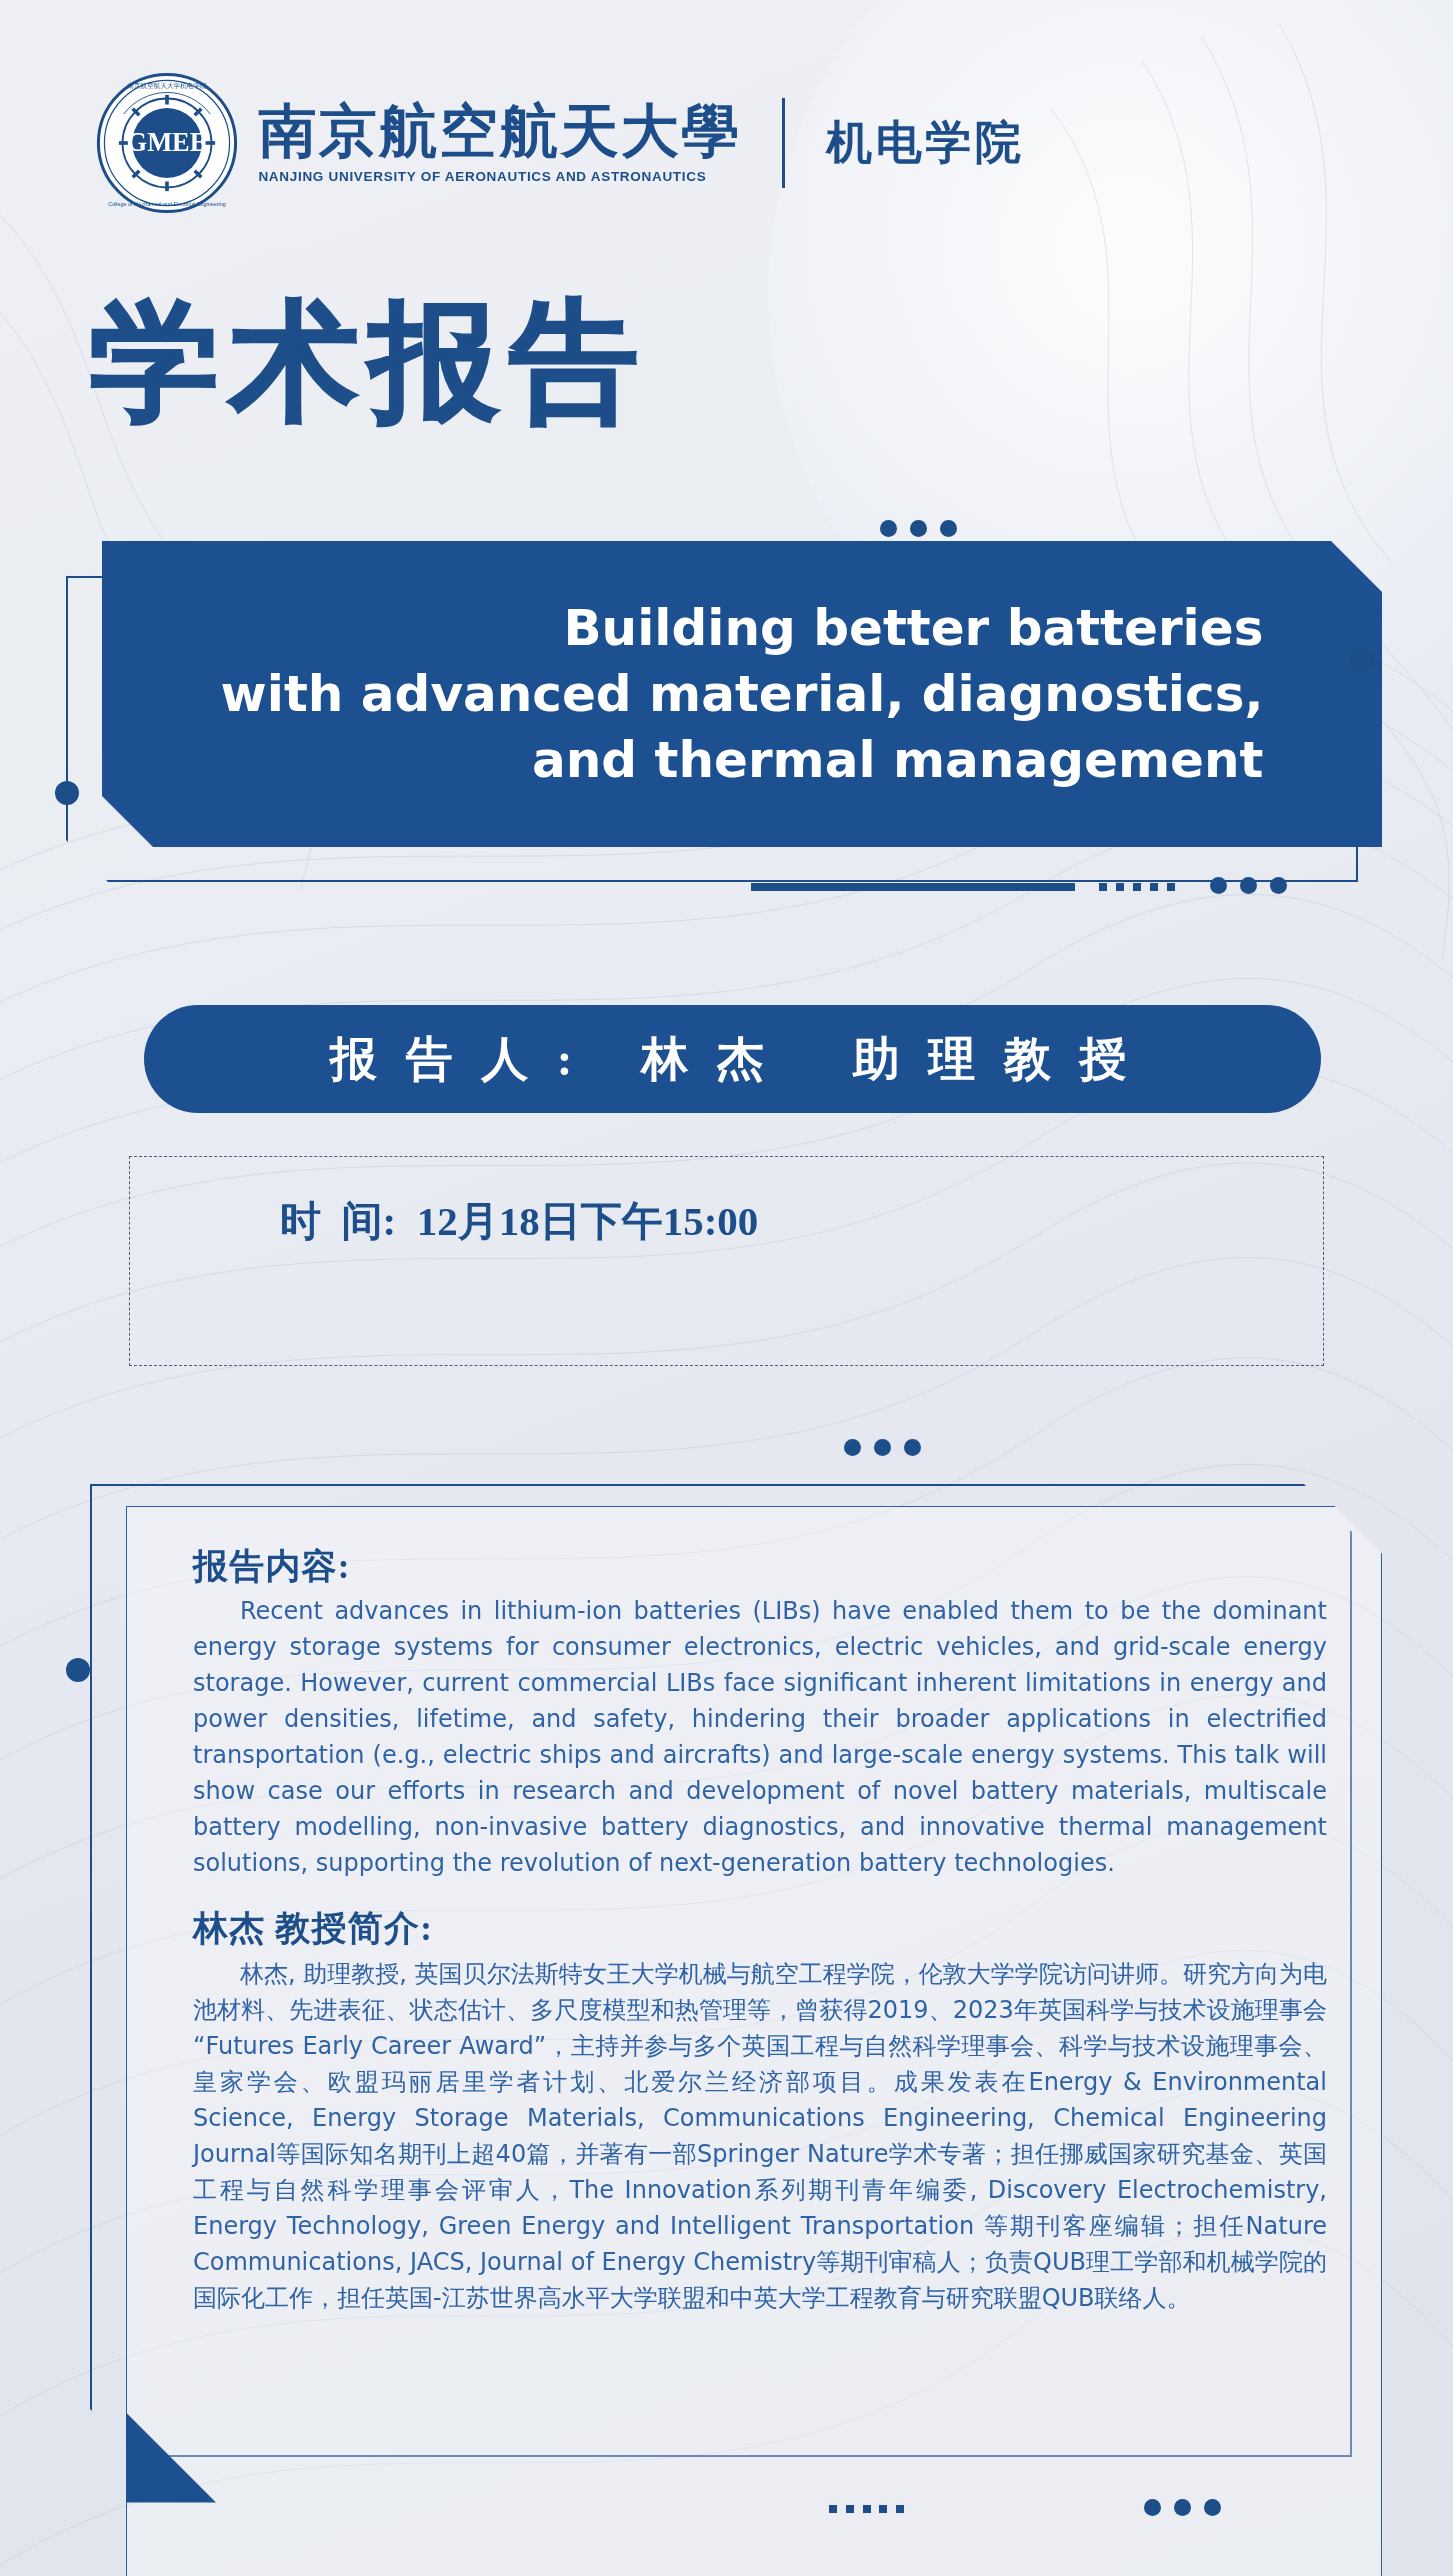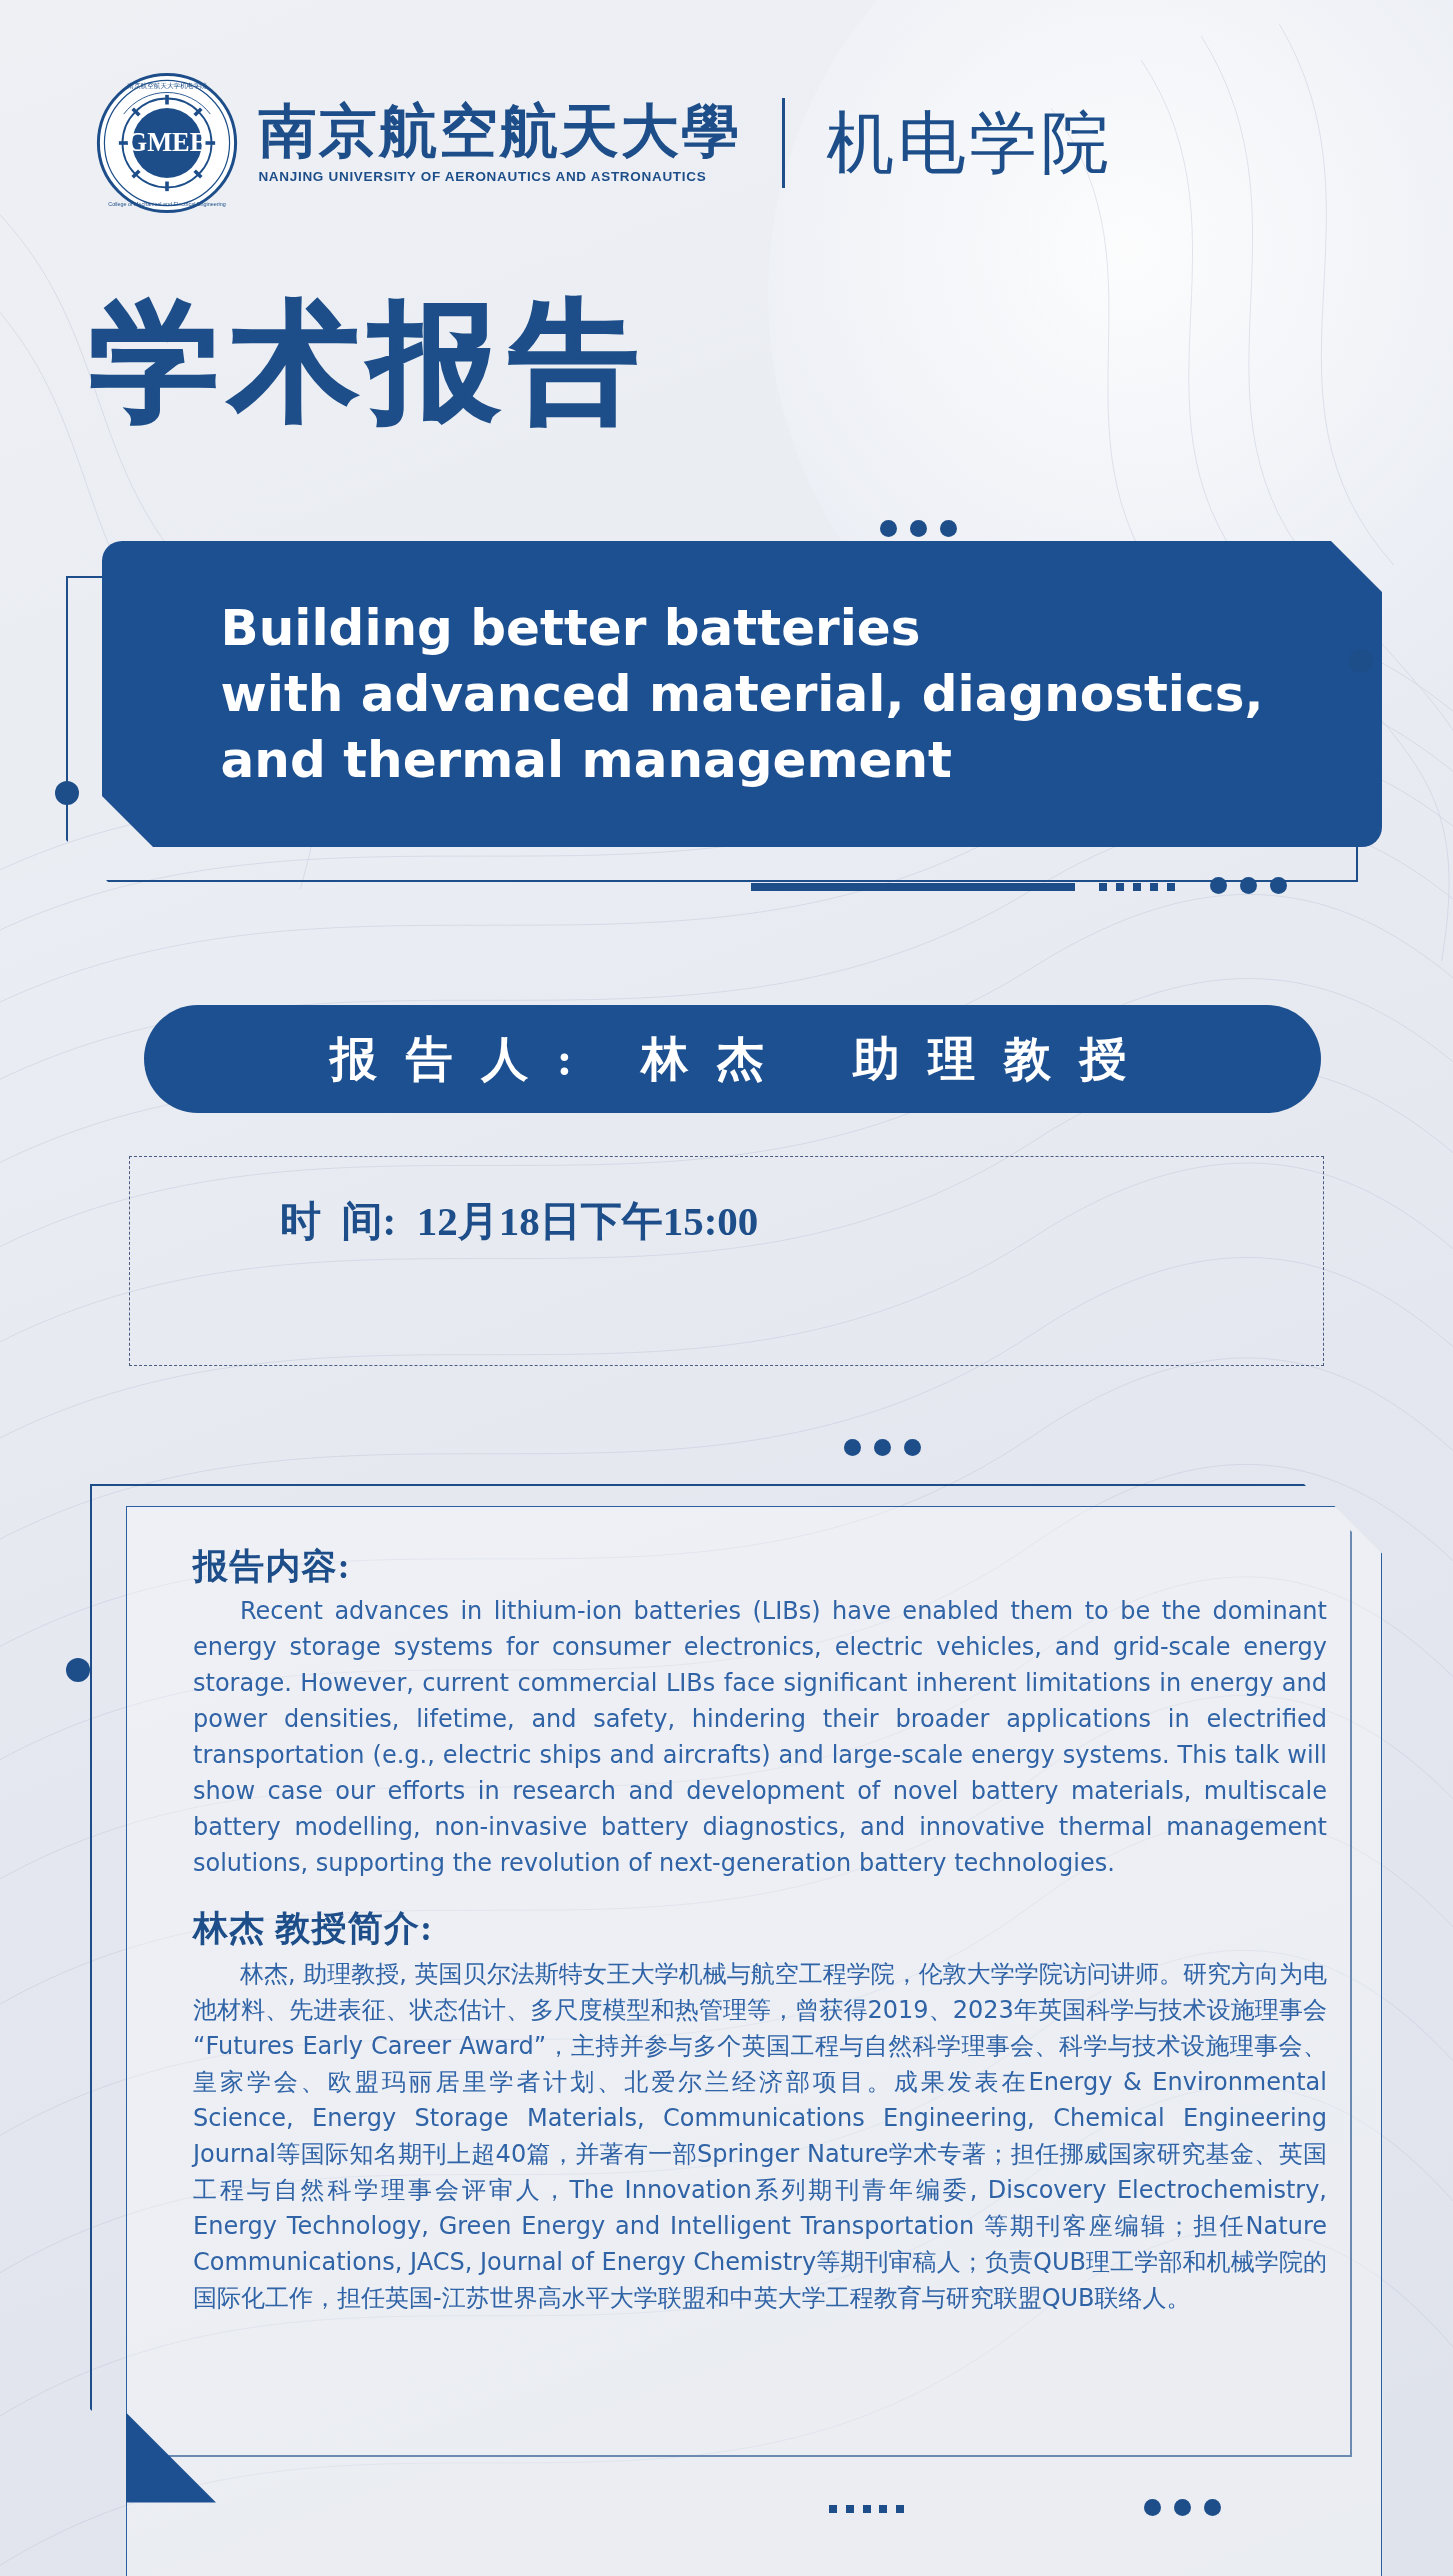--- a/index.html
+++ b/index.html
@@ -67,22 +67,22 @@
     white-space: nowrap;
   }
   .logo-divider {
     width: 3px;
     height: 90px;
     background: #1d4e89;
     margin: 0 20.4px;
   }
   .college-name {
     font-family: "Liberation Serif", serif;
-    font-size: 68px;
-    font-weight: normal;
+    font-size: 46px;
+    font-weight: bold;
     color: #1d4e89;
     letter-spacing: 3.6px;
     white-space: nowrap;
   }
   
   .poster-headline {
     position: absolute;
     top: 276px;
     left: 90px;
     font-family: "Liberation Serif", serif;
@@ -115,22 +115,21 @@
     position: absolute;
     left: 36px;
     top: 0px;
     width: 1280px;
     height: 306px;
     background: #1d5090;
     clip-path: polygon(0 0, calc(100% - 51px) 0, 100% 51px, 100% 100%, 51px 100%, 0 calc(100% - 51px));
     display: flex;
     align-items: center;
     justify-content: center;
-    text-align: left;
-    border-radius: 20px;
+    text-align: right;
   }
   .title-banner-text {
     color: #ffffff;
     font-family: "DejaVu Sans", sans-serif;
     font-size: 50px;
     font-weight: bold;
     line-height: 1.32;
     padding: 0 42px;
     white-space: pre-line;
   }

